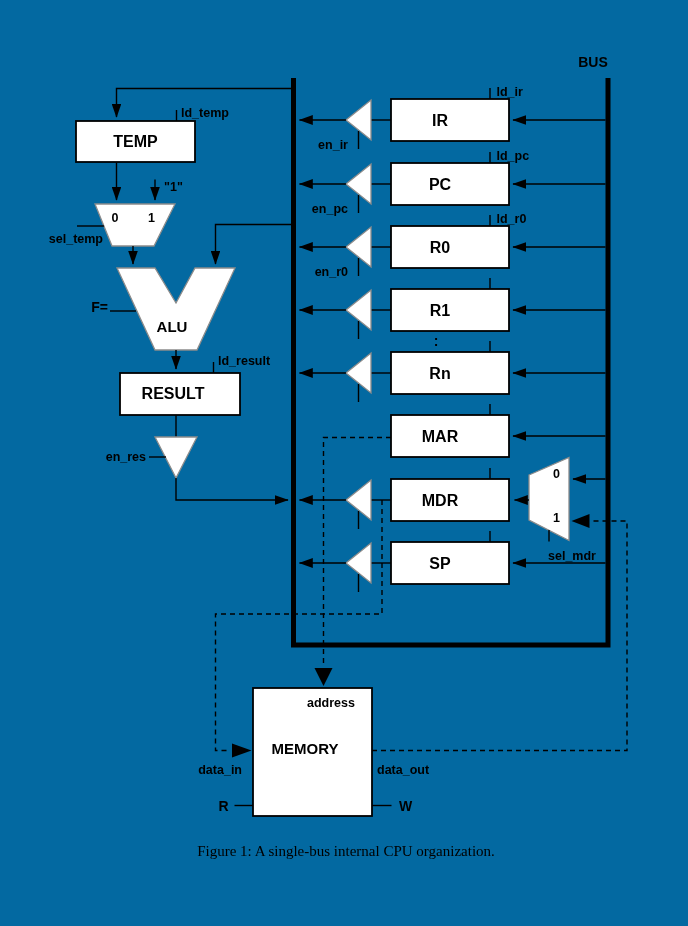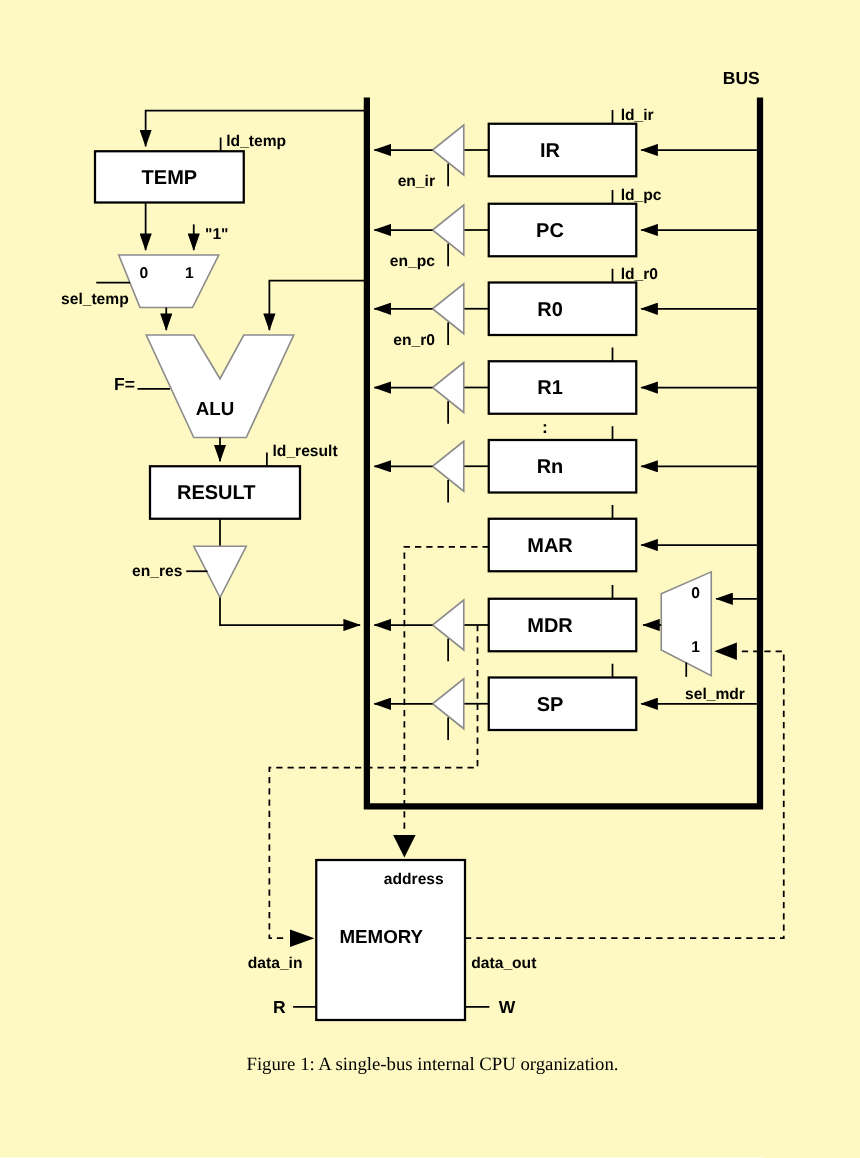--- a/index.html
+++ b/index.html
@@ -1,16 +1,16 @@
 <!DOCTYPE html>
 <html><head>
 <meta charset="utf-8">
 <style>
   html,body{margin:0;padding:0;background:#ffffff;}
-  .page{position:relative;width:688px;height:926px;background:#fef9c3;overflow:hidden;}
+  .page{position:relative;width:688px;height:926px;background:#0369a1;overflow:hidden;}
   svg{position:absolute;left:0;top:0;}
   svg text{font-family:"Liberation Sans",sans-serif;font-weight:bold;fill:#000;}
   .t16{font-size:16px;}
   .t15{font-size:15px;}
   .t14{font-size:14px;}
   .t12{font-size:12.5px;}
   .cap{font-family:"Liberation Serif",serif;font-weight:normal;font-size:15px;}
   .w{stroke:#000;stroke-width:1.4;fill:none;}
   .bx{stroke:#000;stroke-width:1.8;fill:#fff;}
   .sh{stroke:#8c8c8c;stroke-width:1.3;fill:#fff;}

